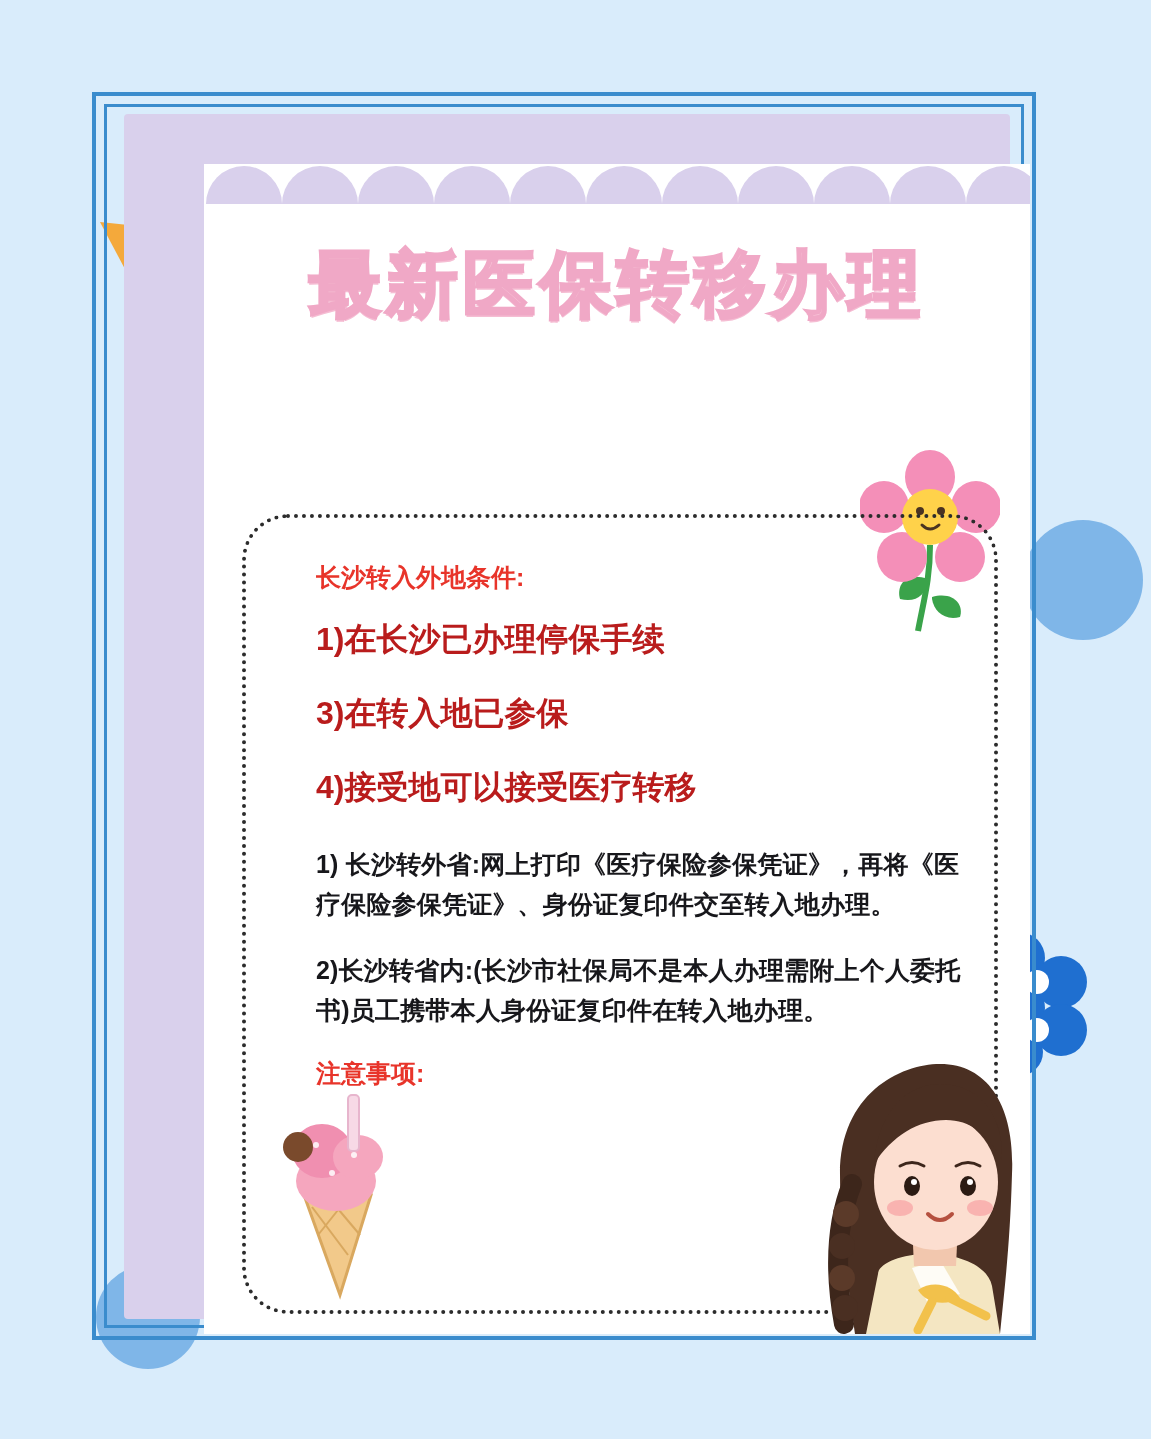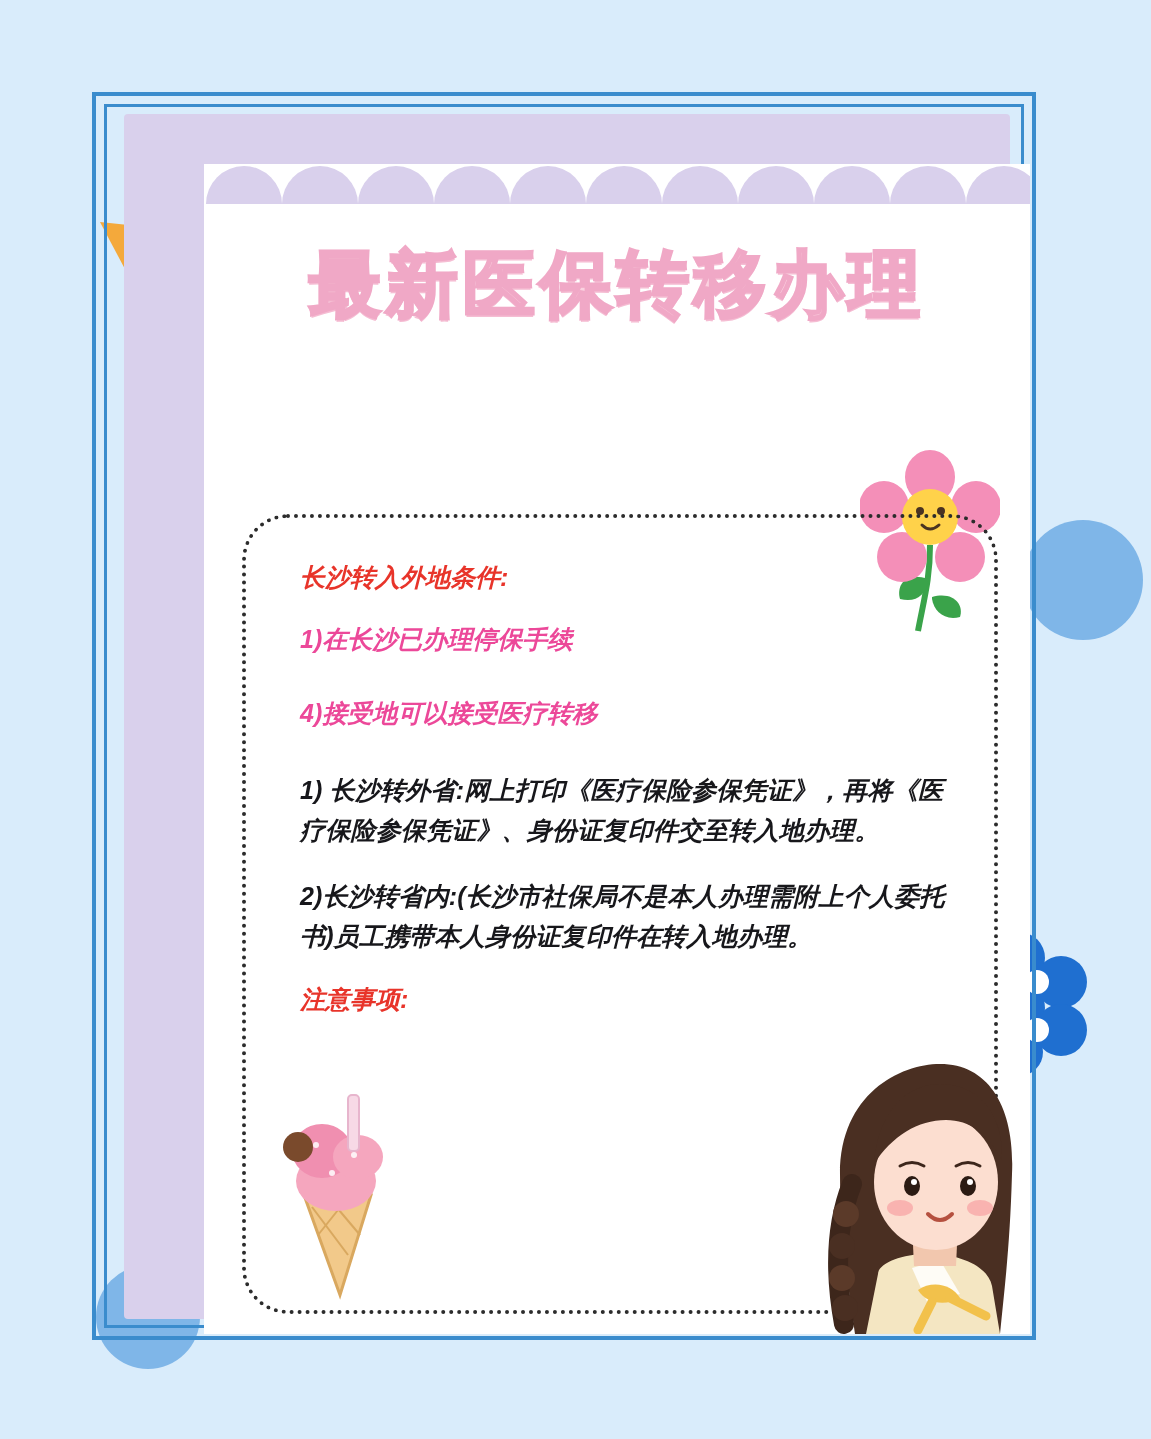--- a/index.html
+++ b/index.html
@@ -111,36 +111,35 @@
     left: 38px; top: 350px;
     width: 756px; height: 800px;
     border: 4px dotted #2c2c2c;
     border-radius: 46px;
     box-sizing: border-box;
   }
 
   
   .content {
     position: absolute;
-    left: 96px; top: 396px;
+    left: 112px; top: 396px;
     width: 660px;
-    font-style: italic;
   }
   .heading {
     color: #e8342a;
     font-weight: bold;
     font-size: 25px;
     line-height: 34px;
     margin: 0 0 28px 0;
     font-family: "Liberation Sans", sans-serif;
   }
   .item {
-    color: #ec4899;
+    color: #b91c1c;
     font-weight: bold;
-    font-size: 25px;
+    font-size: 32px;
     line-height: 35px;
     margin: 0 0 39px 0;
   }
   .para {
     color: #17171b;
     font-weight: bold;
     font-size: 25px;
     line-height: 40px;
     margin: 0 0 26px 0;
     letter-spacing: 0.2px;
@@ -247,20 +246,21 @@
         <circle cx="60" cy="62" r="4" fill="#4a3321"></circle>
         <circle cx="81" cy="62" r="4" fill="#4a3321"></circle>
         <path d="M62,76 Q70,84 79,76" stroke="#4a3321" stroke-width="3" fill="none" stroke-linecap="round"></path>
       </svg>
 
       <div class="dashed-box"></div>
 
       <div class="content">
         <p class="heading">长沙转入外地条件:</p>
         <p class="item">1)在长沙已办理停保手续</p>
+        <p class="item">3)在转入地已参保</p>
         <p class="item">4)接受地可以接受医疗转移</p>
 
         <p class="para">1) 长沙转外省:网上打印《医疗保险参保凭证》，再将《医疗保险参保凭证》、身份证复印件交至转入地办理。</p>
         <p class="para">2)长沙转省内:(长沙市社保局不是本人办理需附上个人委托书)员工携带本人身份证复印件在转入地办理。</p>
 
         <p class="heading">注意事项:</p>
       </div>
 
       <svg class="icecream" viewBox="0 0 135 215">
         <path d="M34,110 L101,110 L70,210 Z" fill="#f2c98a" stroke="#d9a85f" stroke-width="3"></path>

